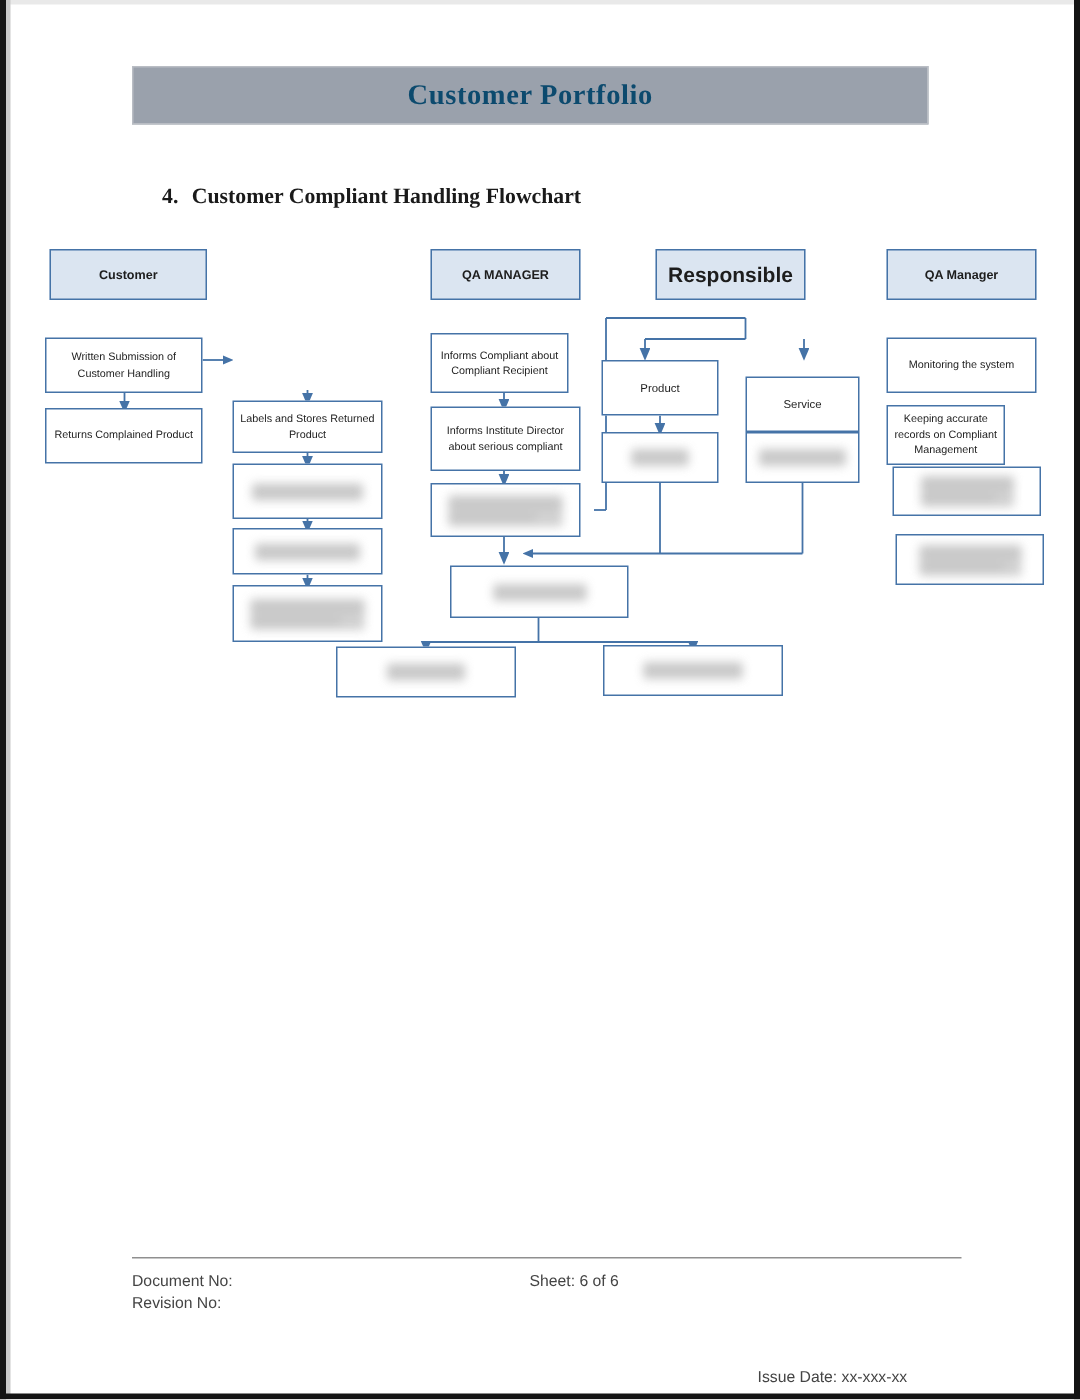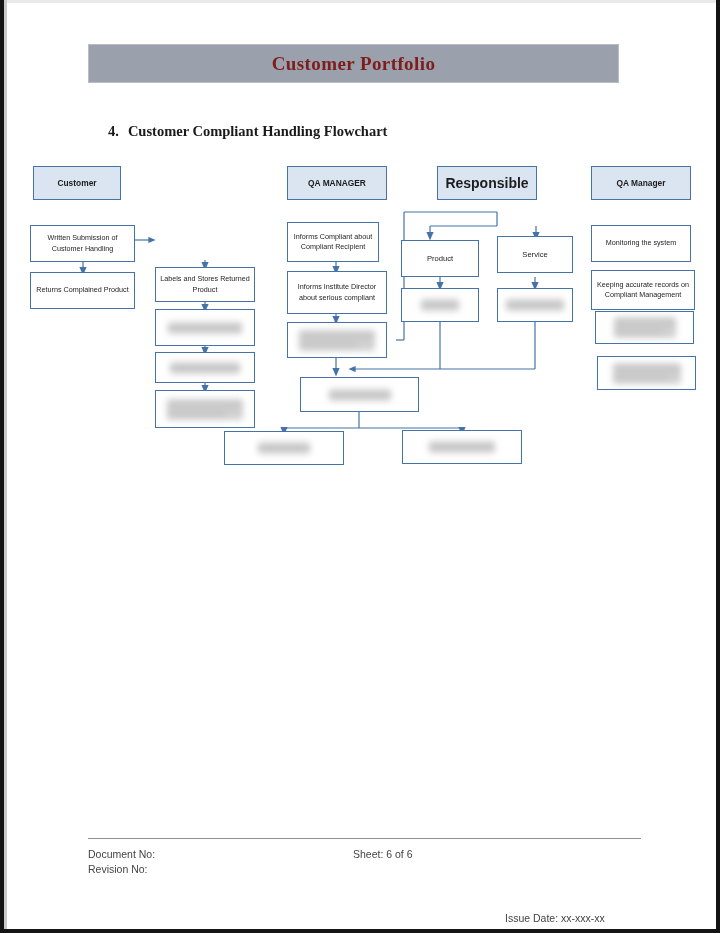--- a/index.html
+++ b/index.html
@@ -42,21 +42,21 @@
     left: 88px; top: 44px;
     width: 531px; height: 39px;
     background: #9aa1ac;
     border: 1px solid #b9bdc4;
     box-sizing: border-box;
     display: flex;
     align-items: center;
     justify-content: center;
   }
   #banner-title {
-    color: #7f1d1d;
+    color: #0c4a6e;
     font-family: "Liberation Serif", serif;
     font-weight: bold;
     font-size: 19px;
     letter-spacing: 0.4px;
   }
 
   
   #section-heading {
     position: absolute;
     left: 108px; top: 123px;
@@ -201,21 +201,21 @@
         <line x1="535" y1="369" x2="440" y2="369"></line>
         <line x1="440" y1="369" x2="352" y2="369" marker-end="url(#arrowsm)"></line>
 
         <line x1="359" y1="412" x2="359" y2="428"></line>
         <line x1="284" y1="428" x2="462" y2="428"></line>
         <line x1="284" y1="428" x2="284" y2="431" marker-end="url(#arrow)"></line>
         <line x1="462" y1="428" x2="462" y2="431" marker-end="url(#arrow)"></line>
       </g>
     </svg>
 
-    <div class="node header" style="left:33px; top:166px; width:88px; height:34px;justify-content:center;">
+    <div class="node header" style="left:33px; top:166px; width:105px; height:34px;justify-content:center;">
       <span>Customer</span>
     </div>
     <div class="node header" style="left:287px; top:166px; width:100px; height:34px;">
       <span>QA MANAGER</span>
     </div>
     <div class="node header big" style="left:437px; top:166px; width:100px; height:34px;">
       <span>Responsible</span>
     </div>
     <div class="node header" style="left:591px; top:166px; width:100px; height:34px;">
       <span>QA Manager</span>
@@ -257,38 +257,38 @@
     <div class="node redacted" style="left:287px; top:322px; width:100px; height:36px;">
       <span class="blur" style="width:76px;">
         <span class="ln" style="width:76px;"></span>
         <span class="ln" style="width:58px;"></span>
       </span>
     </div>
 
     <div class="node mid" style="left:401px; top:240px; width:78px; height:37px;">
       <span>Product</span>
     </div>
-    <div class="node mid" style="left:497px; top:236px; width:76px; height:37px;">
+    <div class="node mid" style="left:497px; top:251px; width:76px; height:37px;">
       <span>Service</span>
     </div>
     <div class="node redacted" style="left:401px; top:288px; width:78px; height:34px;">
       <span class="blur" style="width:38px;">
         <span class="ln" style="width:38px;"></span>
       </span>
     </div>
     <div class="node redacted" style="left:497px; top:288px; width:76px; height:34px;">
       <span class="blur" style="width:58px;">
         <span class="ln" style="width:58px;"></span>
       </span>
     </div>
 
     <div class="node" style="left:591px; top:225px; width:100px; height:37px;">
       <span>Monitoring the system</span>
     </div>
-    <div class="node" style="left:591px; top:270px; width:104px; height:40px;">
+    <div class="node" style="left:591px; top:270px; width:79px; height:40px;">
       <span>Keeping accurate records on Compliant Management</span>
     </div>
     <div class="node redacted" style="left:595px; top:311px; width:99px; height:33px;">
       <span class="blur" style="width:62px;">
         <span class="ln" style="width:62px;"></span>
         <span class="ln" style="width:50px;"></span>
       </span>
     </div>
     <div class="node redacted" style="left:597px; top:356px; width:99px; height:34px;">
       <span class="blur" style="width:68px;">

